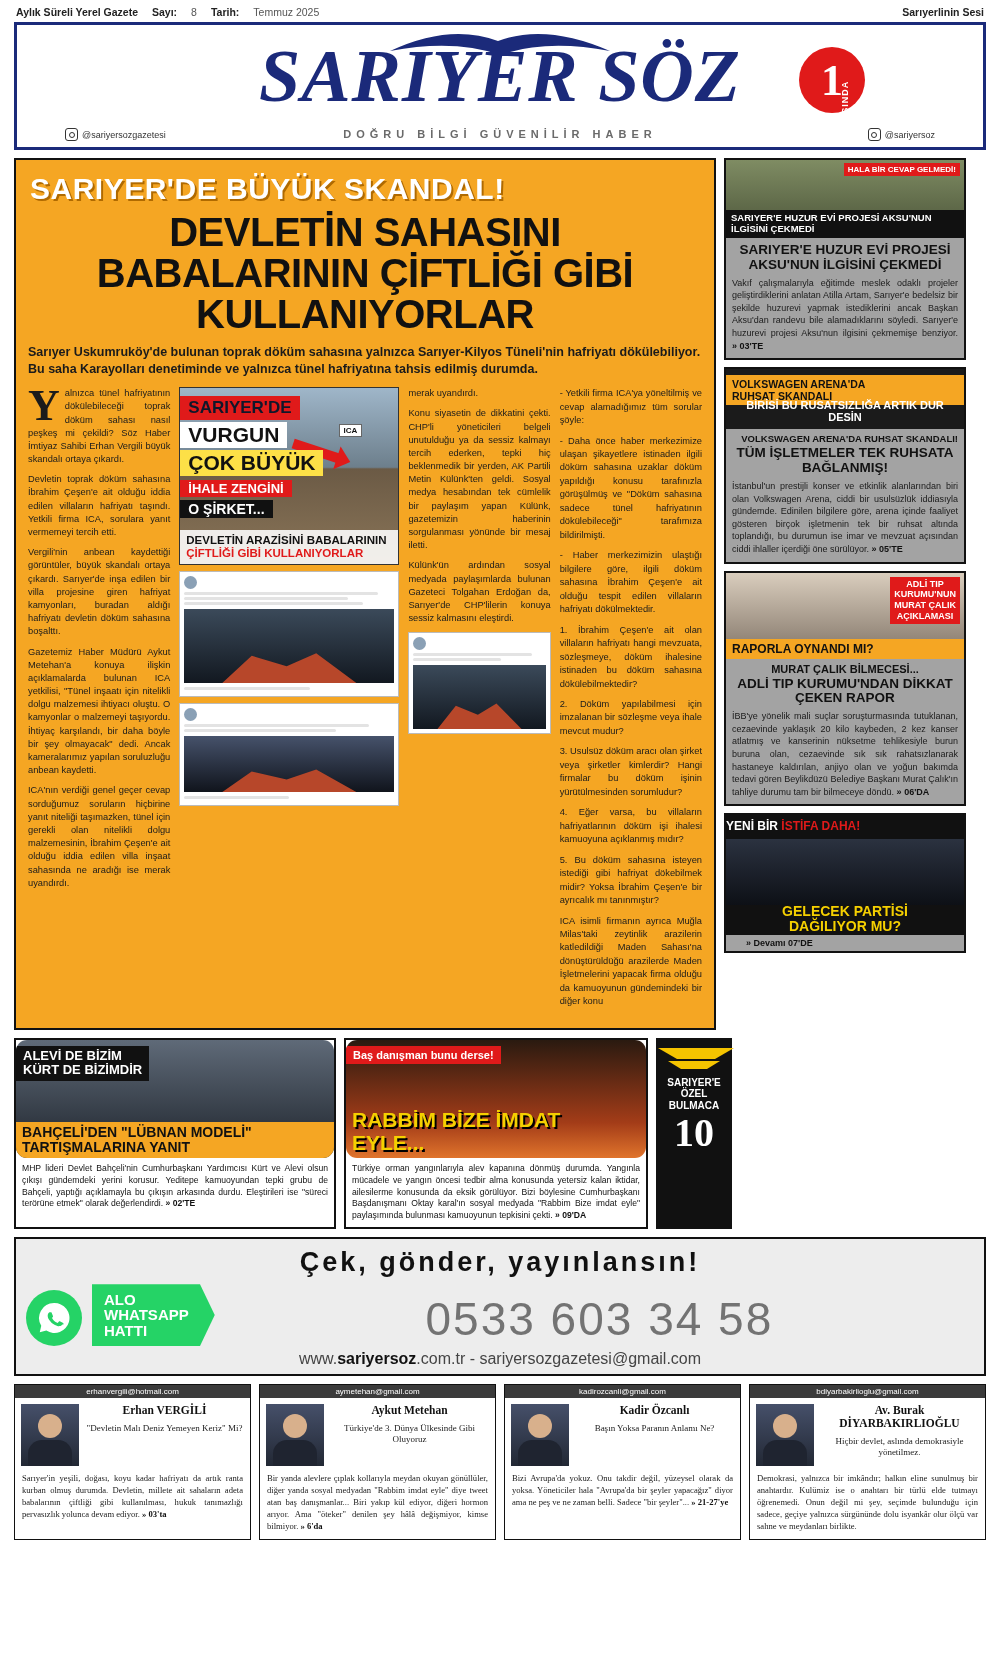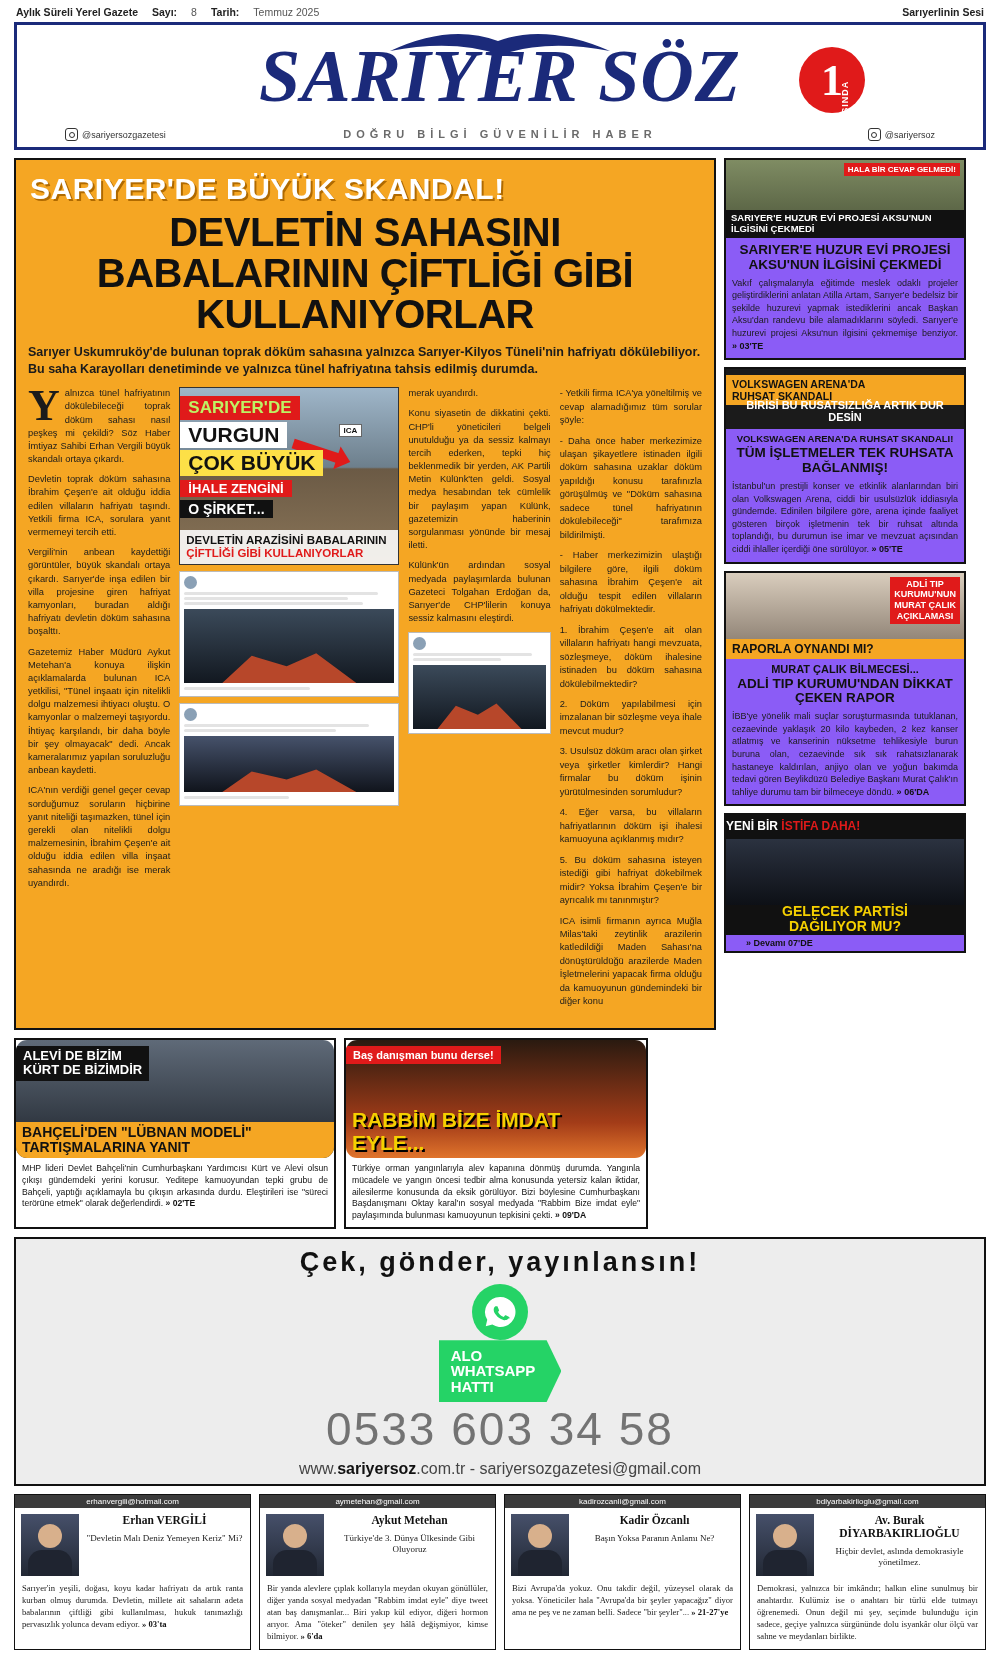--- a/index.html
+++ b/index.html
@@ -52,21 +52,21 @@
   .tw-head{display:flex;gap:4px;align-items:center;margin-bottom:3px;}
   .tw-av{width:13px;height:13px;border-radius:50%;background:#8aa0b5;}
   .tw-line{height:3px;background:#e3e3e3;margin:2px 0;border-radius:2px;}
   .tw-img{height:74px;background:linear-gradient(#3b4a5a,#121820);margin-top:4px;position:relative;overflow:hidden;}
   .tw-img:after{content:"";position:absolute;left:18%;bottom:0;width:64%;height:42%;background:#b7472a;clip-path:polygon(0 100%,22% 12%,48% 46%,70% 4%,100% 100%);}
 
   .q-list{font-size:9.3px;line-height:1.45;text-align:justify;}
   .q-list p{margin:0 0 7px 0;}
 
   
-  .rbox{border:2px solid #111;margin-bottom:7px;background:#8b5cf6;}
+  .rbox{border:2px solid #111;margin-bottom:7px;background:#a3a3a3;}
   .rphoto{height:78px;position:relative;overflow:hidden;}
   .rphoto .cap{position:absolute;left:0;right:0;bottom:0;background:#111;color:#fff;font-weight:bold;font-size:9.5px;padding:3px 5px;line-height:1.15;}
   .rphoto .ribbon{position:absolute;right:4px;top:3px;background:#e01a1a;color:#fff;font-size:8px;font-weight:bold;padding:2px 4px;line-height:1.15;text-align:right;}
   .rhead{font-weight:bold;font-size:13.5px;line-height:1.1;padding:5px 6px 4px 6px;text-align:center;}
   .rtext{font-size:9px;line-height:1.4;text-align:justify;padding:0 6px 6px 6px;color:#1b1b1b;}
   .cont{color:#111;font-weight:bold;white-space:nowrap;}
 
   .vw{height:60px;background:#1b1b1b;position:relative;overflow:hidden;}
   .vw .band{position:absolute;left:0;right:0;top:6px;background:#f5a623;color:#111;font-weight:bold;font-size:10.5px;padding:3px 6px;line-height:1.15;}
   .vw .band2{position:absolute;left:0;right:0;bottom:4px;color:#fff;font-weight:bold;font-size:11px;padding:2px 6px;text-align:center;}
@@ -94,21 +94,21 @@
   .s-cap.on-photo{background:transparent;color:#f5d000;font-size:21px;text-shadow:2px 2px 0 #000;}
   .s-text{font-size:8.6px;line-height:1.38;text-align:justify;padding:5px 6px;}
   .bulmaca-num{font-family:"Liberation Serif",serif;font-size:40px;font-weight:bold;line-height:1;padding:2px 0 6px 0;}
   .bulmaca-t{font-size:10px;font-weight:bold;line-height:1.15;padding:4px 2px 0 2px;}
   .chev{margin:8px auto 2px auto;width:38px;height:0;border-left:19px solid transparent;border-right:19px solid transparent;border-top:11px solid #f5c400;}
   .chev2{margin:1px auto 4px auto;width:26px;height:0;border-left:13px solid transparent;border-right:13px solid transparent;border-top:8px solid #f5c400;}
 
   
   .wa{margin:8px 14px 0 14px;border:2px solid #111;background:#ededed;padding:8px 10px 6px 10px;box-sizing:border-box;}
   .wa-title{text-align:center;font-weight:bold;font-size:27px;letter-spacing:3px;color:#111;}
-  .wa-row{display:flex;align-items:center;margin-top:6px;flex-direction:column;}
+  .wa-row{display:flex;align-items:flex-end;gap:10px;margin-top:6px;}
   .wa-ic{width:56px;height:56px;border-radius:50%;background:#25d366;display:flex;align-items:center;justify-content:center;}
   .wa-ic svg{width:36px;height:36px;}
   .wa-chip{background:#25d366;color:#fff;font-weight:bold;font-size:15px;line-height:1.02;padding:8px 26px 8px 12px;clip-path:polygon(0 0,88% 0,100% 50%,88% 100%,0 100%);}
   .wa-num{flex:1;text-align:center;font-weight:normal;font-size:46px;letter-spacing:2px;color:#737373;}
   .wa-foot{text-align:center;font-size:16px;color:#444;margin-top:4px;}
   .wa-foot b{color:#111;}
 
   
   .cols{display:flex;gap:8px;padding:8px 14px 10px 14px;box-sizing:border-box;}
   .cbox{width:236px;border:1px solid #111;background:#fff;}
@@ -172,21 +172,21 @@
             <p>Vergili'nin anbean kaydettiği görüntüler, büyük skandalı ortaya çıkardı. Sarıyer'de inşa edilen bir villa projesine giren hafriyat kamyonları, buradan aldığı hafriyatı devletin döküm sahasına boşalttı.</p>
             <p>Gazetemiz Haber Müdürü Aykut Metehan'a konuya ilişkin açıklamalarda bulunan ICA yetkilisi, "Tünel inşaatı için nitelikli dolgu malzemesi ihtiyacı oluştu. O kamyonlar o malzemeyi taşıyordu. İhtiyaç karşılandı, bir daha böyle bir şey olmayacak" dedi. Ancak kameralarımız yapılan soruluzluğu anbean kaydetti.</p>
             <p>ICA'nın verdiği genel geçer cevap sorduğumuz soruların hiçbirine yanıt niteliği taşımazken, tünel için gerekli olan nitelikli dolgu malzemesinin, İbrahim Çeşen'e ait olduğu iddia edilen villa inşaat sahasında ne aradığı ise merak uyandırdı.</p>
           </div>
 
           <div class="lead-mid">
             <div class="photo" style="height:176px">
               <div class="ph-sky"></div>
               <div class="ica-tag">ICA</div>
               <div class="arrow"></div>
-              <div style="position:absolute;left:0;top:8px;background:#e01a1a;color:#bef264;font-weight:bold;font-size:17px;padding:2px 8px;">SARIYER'DE</div>
+              <div style="position:absolute;left:0;top:8px;background:#e01a1a;color:#0f172a;font-weight:bold;font-size:17px;padding:2px 8px;">SARIYER'DE</div>
               <div style="position:absolute;left:0;top:34px;background:#fff;color:#111;font-weight:bold;font-size:21px;padding:1px 8px;">VURGUN</div>
               <div style="position:absolute;left:0;top:62px;background:#fde047;color:#111;font-weight:bold;font-size:21px;padding:1px 8px;">ÇOK BÜYÜK</div>
               <div style="position:absolute;left:0;top:92px;background:#e01a1a;color:#fff;font-weight:bold;font-size:13px;padding:1px 8px;">İHALE ZENGİNİ</div>
               <div style="position:absolute;left:0;top:112px;background:#111;color:#fff;font-weight:bold;font-size:14px;padding:1px 8px;">O ŞİRKET...</div>
               <div class="ph-bot">
                 <div>DEVLETİN ARAZİSİNİ BABALARININ</div>
                 <div style="color:#e01a1a">ÇİFTLİĞİ GİBİ KULLANIYORLAR</div>
               </div>
             </div>
 
@@ -255,21 +255,21 @@
       </div>
 
       <div class="rbox">
         <div class="vw">
           <div class="band">
             <div>VOLKSWAGEN ARENA'DA</div>
             <div>RUHSAT SKANDALI</div>
           </div>
           <div class="band2">BİRİSİ BU RUSATSIZLIĞA ARTIK DUR DESİN</div>
         </div>
-        <div style="font-size:9.5px;font-weight:bold;padding:4px 6px 0 6px;text-align:center">VOLKSWAGEN ARENA'DA RUHSAT SKANDALI!</div>
+        <div style="font-size:9.5px;font-weight:bold;padding:4px 6px 0 6px;text-align:right">VOLKSWAGEN ARENA'DA RUHSAT SKANDALI!</div>
         <div class="rhead" style="padding-top:2px">TÜM İŞLETMELER TEK RUHSATA BAĞLANMIŞ!</div>
         <div class="rtext"><span>İstanbul'un prestijli konser ve etkinlik alanlarından biri olan Volkswagen Arena, ciddi bir usulsüzlük iddiasıyla gündemde. Edinilen bilgilere göre, arena içinde faaliyet gösteren birçok işletmenin tek bir ruhsat altında toplandığı, bu durumun ise imar ve mevzuat açısından ciddi ihlaller içerdiği öne sürülüyor.</span> <span class="cont">» <span>05'TE</span></span></div>
       </div>
 
       <div class="rbox">
         <div class="adli">
           <div class="t1">
             <div>ADLİ TIP</div>
             <div>KURUMU'NUN</div>
             <div>MURAT ÇALIK</div>
@@ -318,20 +318,30 @@
       <div class="s-photo" style="background:linear-gradient(#2a1a10,#a33c18 70%,#e0742c)">
         <div class="s-tag red" style="font-size:11px">Baş danışman bunu derse!</div>
         <div class="s-cap on-photo">
           <div>RABBİM BİZE İMDAT</div>
           <div>EYLE...</div>
         </div>
       </div>
       <div class="s-text"><span>Türkiye orman yangınlarıyla alev kapanına dönmüş durumda. Yangınla mücadele ve yangın öncesi tedbir alma konusunda yetersiz kalan iktidar, ailesilerme konusunda da eksik görülüyor. Bizi böylesine Cumhurbaşkanı Başdanışmanı Oktay karal'ın sosyal medyada "Rabbim Bize imdat eyle" paylaşımında bulunması kamuoyunun tepkisini çekti.</span> <span class="cont">» <span>09'DA</span></span></div>
     </div>
 
+    <div class="s3">
+      <div class="chev"></div>
+      <div class="chev2"></div>
+      <div class="bulmaca-t">
+        <div>SARIYER'E</div>
+        <div>ÖZEL</div>
+        <div>BULMACA</div>
+      </div>
+      <div class="bulmaca-num">10</div>
+    </div>
   </div>
 
   <div class="wa">
     <div class="wa-title">Çek, gönder, yayınlansın!</div>
     <div class="wa-row">
       <div class="wa-ic">
         <svg viewBox="0 0 24 24" fill="#fff">
             <path d="M12 2A10 10 0 0 0 3.5 17.2L2.5 21.5l4.4-1.1A10 10 0 1 0 12 2zm5.6 14.2c-.2.6-1.2 1.2-1.7 1.2-.5.1-1 .1-1.7-.1-.4-.1-.9-.3-1.6-.6a10 10 0 0 1-3.9-3.6c-.3-.4-.9-1.4-.9-2.6s.6-1.8.9-2.1c.2-.2.5-.3.7-.3h.5c.2 0 .4 0 .6.5l.8 2c.1.2.1.3 0 .5l-.4.5c-.1.2-.3.3-.1.6.2.3.7 1.1 1.4 1.8.9.8 1.6 1 1.9 1.2.2.1.4.1.5-.1l.7-.8c.2-.2.3-.2.6-.1l1.9.9c.3.1.4.2.5.3 0 .1 0 .6-.2 1.2z"></path>
           </svg>
       </div>

